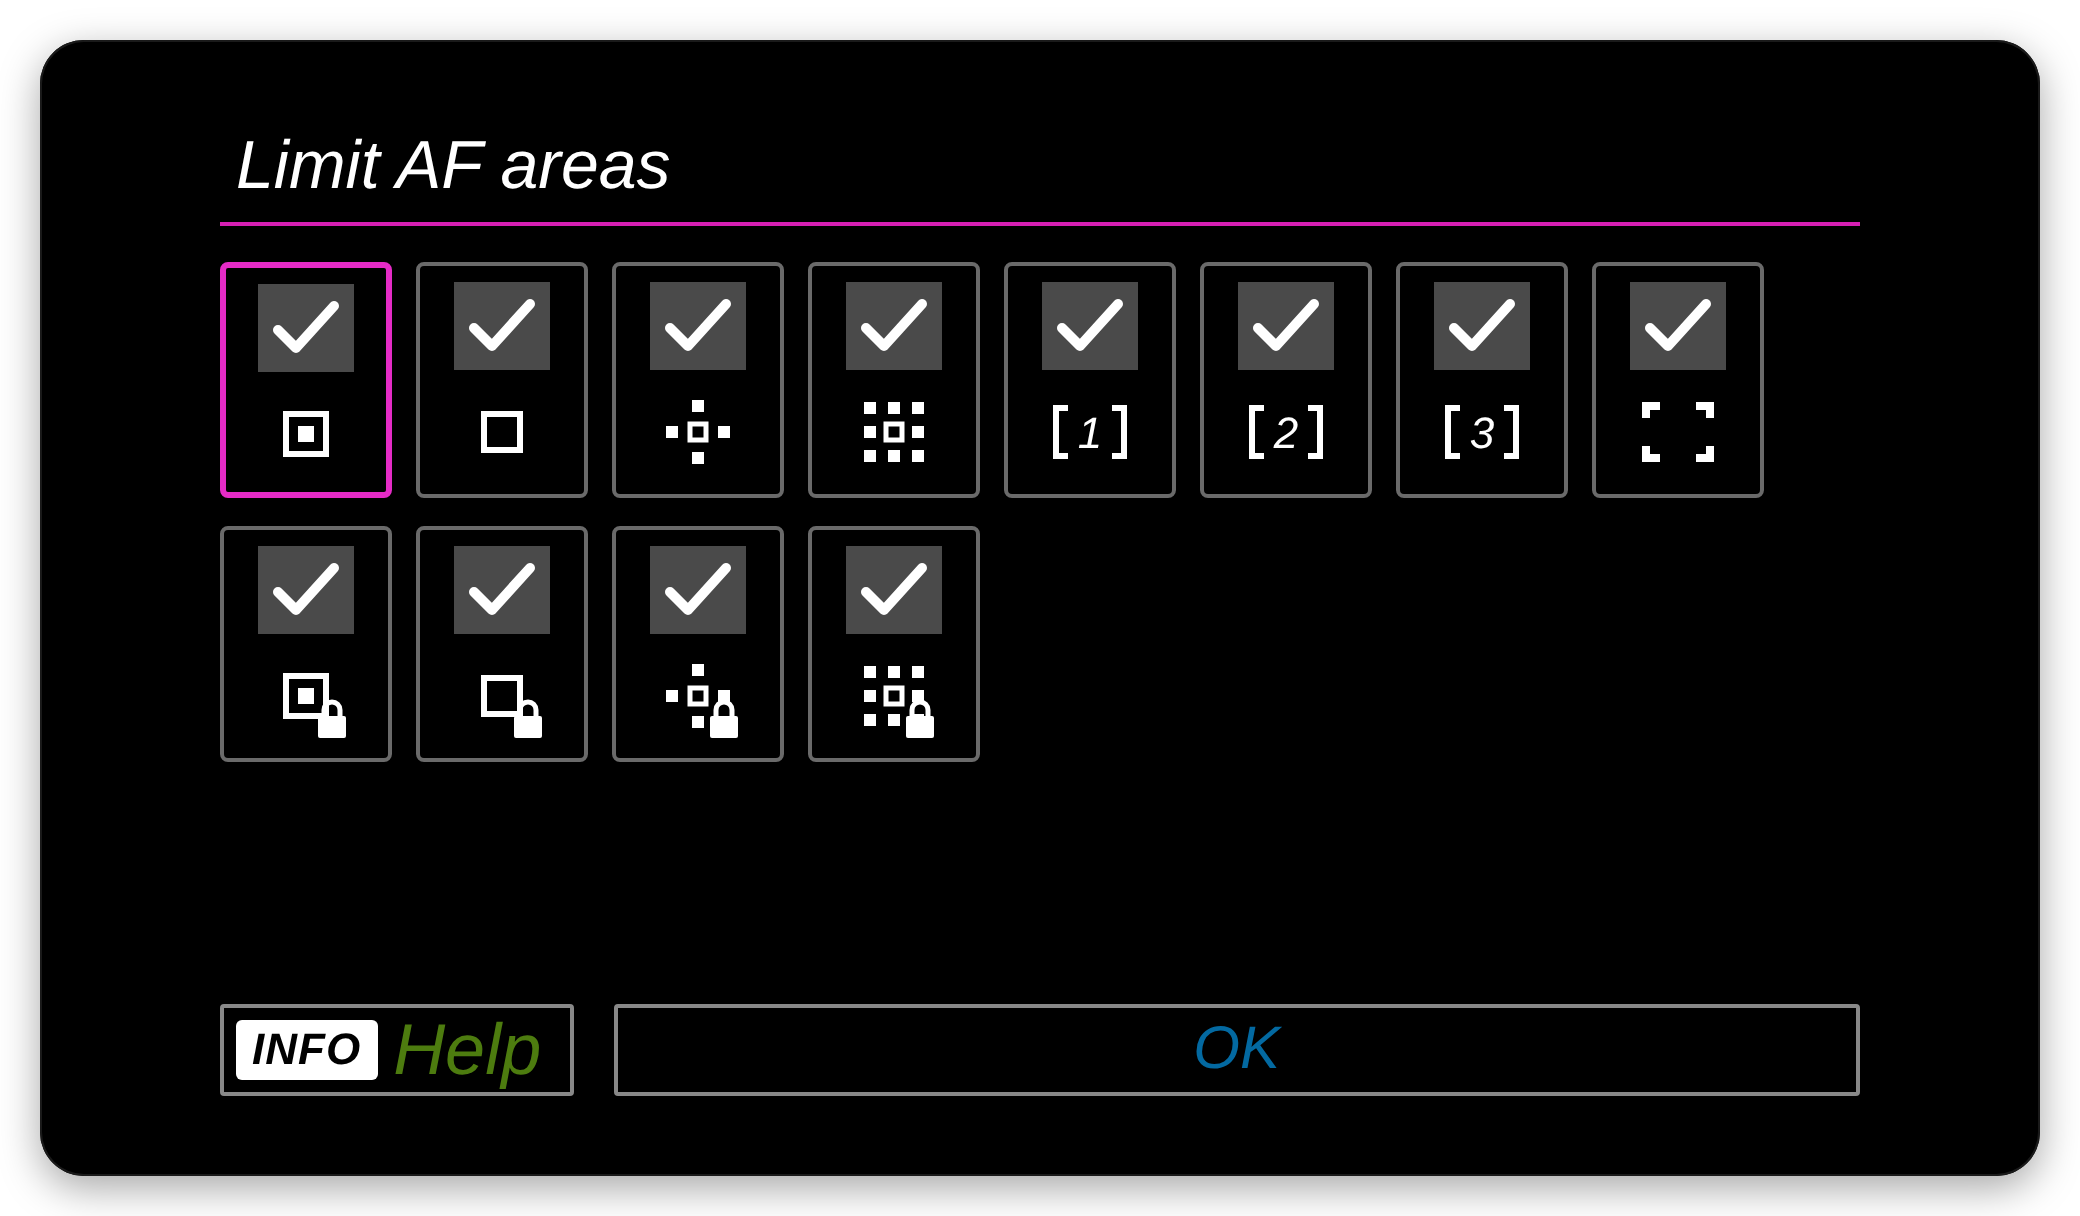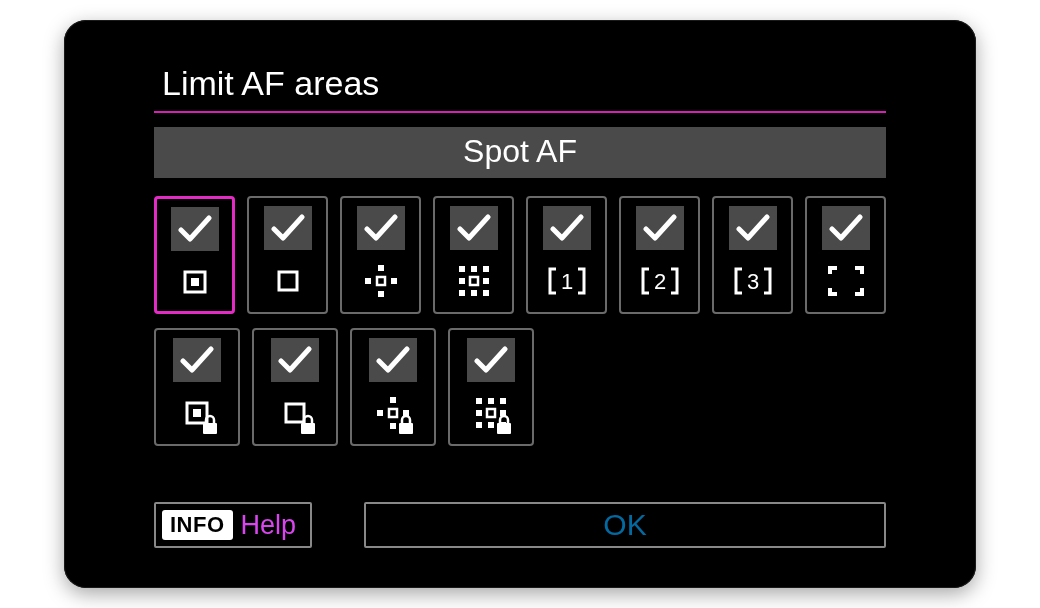--- a/index.html
+++ b/index.html
@@ -6,28 +6,29 @@
   body {
     width: 1040px;
     height: 608px;
     background: #fff;
     font-family: "Helvetica Neue", Arial, sans-serif;
     display: flex;
     align-items: center;
     justify-content: center;
   }
   .device {
-    width: 912px;
+    width: 1000px;
     height: 568px;
     background: #000;
     border-radius: 22px;
     box-shadow: 0 6px 20px rgba(0,0,0,0.35), inset 0 0 0 1px #1a1a1a;
     padding: 40px 90px 34px 90px;
     color: #fff;
     position: relative;
+    font-style: italic;
   }
   .title {
     font-size: 34px;
     font-weight: 400;
     color: #fff;
     padding: 4px 8px 8px 8px;
     border-bottom: 2px solid #d61fb3;
   }
   .mode-label {
     margin-top: 14px;
@@ -78,21 +79,20 @@
     align-items: center;
     justify-content: center;
   }
   .icon-area svg { display: block; }
   .footer {
     position: absolute;
     left: 90px;
     right: 90px;
     bottom: 40px;
     display: flex;
-    gap: 16px;
     align-items: flex-start;
   }
   .info-help {
     display: flex;
     align-items: center;
     gap: 8px;
     border: 2px solid #888;
     border-radius: 2px;
     padding: 4px 14px 4px 6px;
     height: 46px;
@@ -100,22 +100,22 @@
   .info-badge {
     background: #fff;
     color: #000;
     font-weight: 700;
     font-size: 22px;
     padding: 2px 8px;
     border-radius: 3px;
     letter-spacing: 0.5px;
   }
   .help-text {
-    font-size: 27px;
-    color: #d946ef;
+    font-size: 36px;
+    color: #4d7c0f;
   }
   .spacer { flex: 0 0 20px; }
   .footer-btn {
     flex: 1;
     border: 2px solid #888;
     border-radius: 2px;
     text-align: center;
     font-size: 30px;
     color: #0369a1;
     height: 46px;
@@ -124,21 +124,20 @@
     justify-content: center;
   }
 </style>
 </head>
 <body>
 
 <div class="device">
 
   <div class="title">Limit AF areas</div>
 
-  <div class="mode-label">Spot AF</div>
 
   <div class="grid">
     <div class="row" id="row1">
         <div class="tile selected">
           <div class="check">
             <svg width="34" height="30" viewBox="0 0 34 30">
               <path d="M3 16 L12 25 L31 4" stroke="#fff" stroke-width="5" fill="none" stroke-linecap="round" stroke-linejoin="round"></path>
             </svg>
           </div>
           <div class="icon-area">

